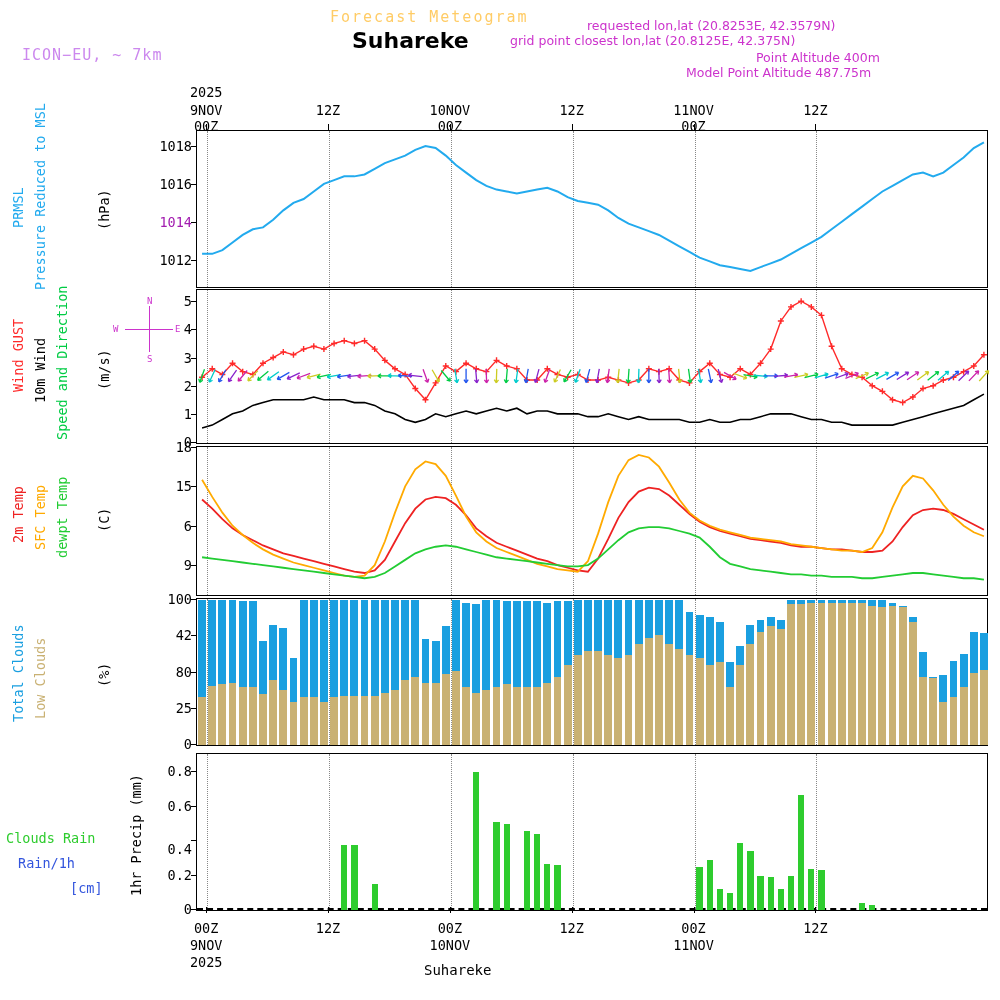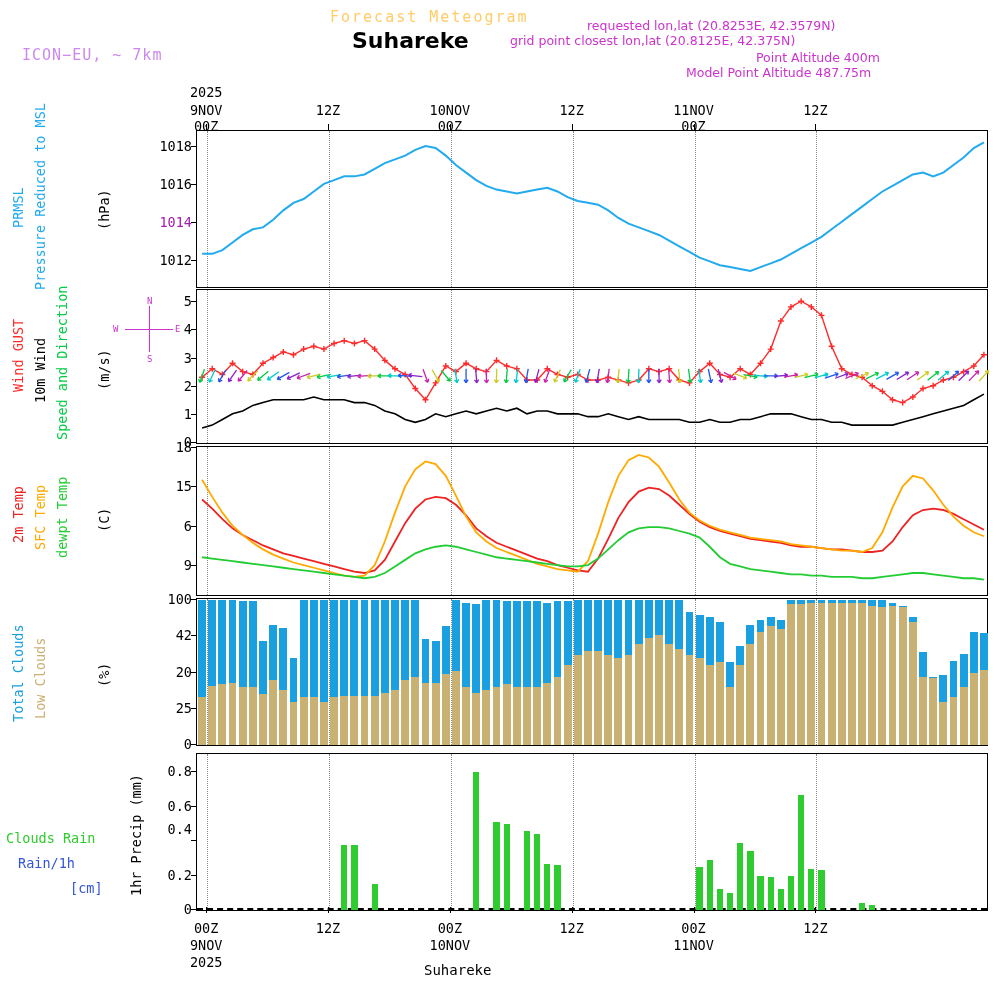--- a/index.html
+++ b/index.html
@@ -279,21 +279,21 @@
     <div class="gridv" style="left: 10.1538px;"></div>
     <div class="gridv" style="left: 132px;"></div>
     <div class="gridv" style="left: 253.846px;"></div>
     <div class="gridv" style="left: 375.692px;"></div>
     <div class="gridv" style="left: 497.538px;"></div>
     <div class="gridv" style="left: 619.385px;"></div>
     <div class="ytick" style="top: 145px; color: rgb(0, 0, 0);">0</div>
     <div style="position: absolute; left: -6px; width: 6px; top: 145px; border-top: 1.5px solid rgb(0, 0, 0);"></div>
     <div class="ytick" style="top: 108.75px; color: rgb(0, 0, 0);">25</div>
     <div style="position: absolute; left: -6px; width: 6px; top: 108.75px; border-top: 1.5px solid rgb(0, 0, 0);"></div>
-    <div class="ytick" style="top: 72.5px; color: rgb(0, 0, 0);">20</div>
+    <div class="ytick" style="top: 72.5px; color: rgb(0, 0, 0);">80</div>
     <div style="position: absolute; left: -6px; width: 6px; top: 72.5px; border-top: 1.5px solid rgb(0, 0, 0);"></div>
     <div class="ytick" style="top: 36.25px; color: rgb(0, 0, 0);">42</div>
     <div style="position: absolute; left: -6px; width: 6px; top: 36.25px; border-top: 1.5px solid rgb(0, 0, 0);"></div>
     <div class="ytick" style="top: 0px; color: rgb(0, 0, 0);">100</div>
     <div style="position: absolute; left: -6px; width: 6px; top: 0px; border-top: 1.5px solid rgb(0, 0, 0);"></div>
     <div class="bar" style="left: 1.11692px; width: 7.92px; height: 145px; background: rgb(26, 159, 224);"></div>
     <div class="bar" style="left: 1.11692px; width: 7.92px; height: 47.85px; background: rgb(201, 177, 115);"></div>
     <div class="bar" style="left: 11.2708px; width: 7.92px; height: 145px; background: rgb(26, 159, 224);"></div>
     <div class="bar" style="left: 11.2708px; width: 7.92px; height: 59.45px; background: rgb(201, 177, 115);"></div>
     <div class="bar" style="left: 21.4246px; width: 7.92px; height: 145px; background: rgb(26, 159, 224);"></div>
@@ -453,21 +453,21 @@
     <div class="gridv" style="left: 10.1538px;"></div>
     <div class="gridv" style="left: 132px;"></div>
     <div class="gridv" style="left: 253.846px;"></div>
     <div class="gridv" style="left: 375.692px;"></div>
     <div class="gridv" style="left: 497.538px;"></div>
     <div class="gridv" style="left: 619.385px;"></div>
     <div class="ytick" style="top: 155px; color: rgb(0, 0, 0);">0</div>
     <div style="position: absolute; left: -6px; width: 6px; top: 155px; border-top: 1.5px solid rgb(0, 0, 0);"></div>
     <div class="ytick" style="top: 120.556px; color: rgb(0, 0, 0);">0.2</div>
     <div style="position: absolute; left: -6px; width: 6px; top: 120.556px; border-top: 1.5px solid rgb(0, 0, 0);"></div>
-    <div class="ytick" style="top: 75px; color: rgb(0, 0, 0);">0.4</div>
+    <div class="ytick" style="top: 95px; color: rgb(0, 0, 0);">0.4</div>
     <div style="position: absolute; left: -6px; width: 6px; top: 86.1111px; border-top: 1.5px solid rgb(0, 0, 0);"></div>
     <div class="ytick" style="top: 51.6667px; color: rgb(0, 0, 0);">0.6</div>
     <div style="position: absolute; left: -6px; width: 6px; top: 51.6667px; border-top: 1.5px solid rgb(0, 0, 0);"></div>
     <div class="ytick" style="top: 17.2222px; color: rgb(0, 0, 0);">0.8</div>
     <div style="position: absolute; left: -6px; width: 6px; top: 17.2222px; border-top: 1.5px solid rgb(0, 0, 0);"></div>
     <div style="position: absolute; left: 0px; right: 0px; bottom: 0px; border-top: 2px dashed rgb(0, 0, 0);"></div>
     <div class="bar" style="left: 144.083px; width: 6.29538px; height: 65.4444px; background: rgb(46, 204, 46);"></div>
     <div class="bar" style="left: 154.237px; width: 6.29538px; height: 65.4444px; background: rgb(46, 204, 46);"></div>
     <div class="bar" style="left: 174.545px; width: 6.29538px; height: 25.8333px; background: rgb(46, 204, 46);"></div>
     <div class="bar" style="left: 276.083px; width: 6.29538px; height: 137.778px; background: rgb(46, 204, 46);"></div>

